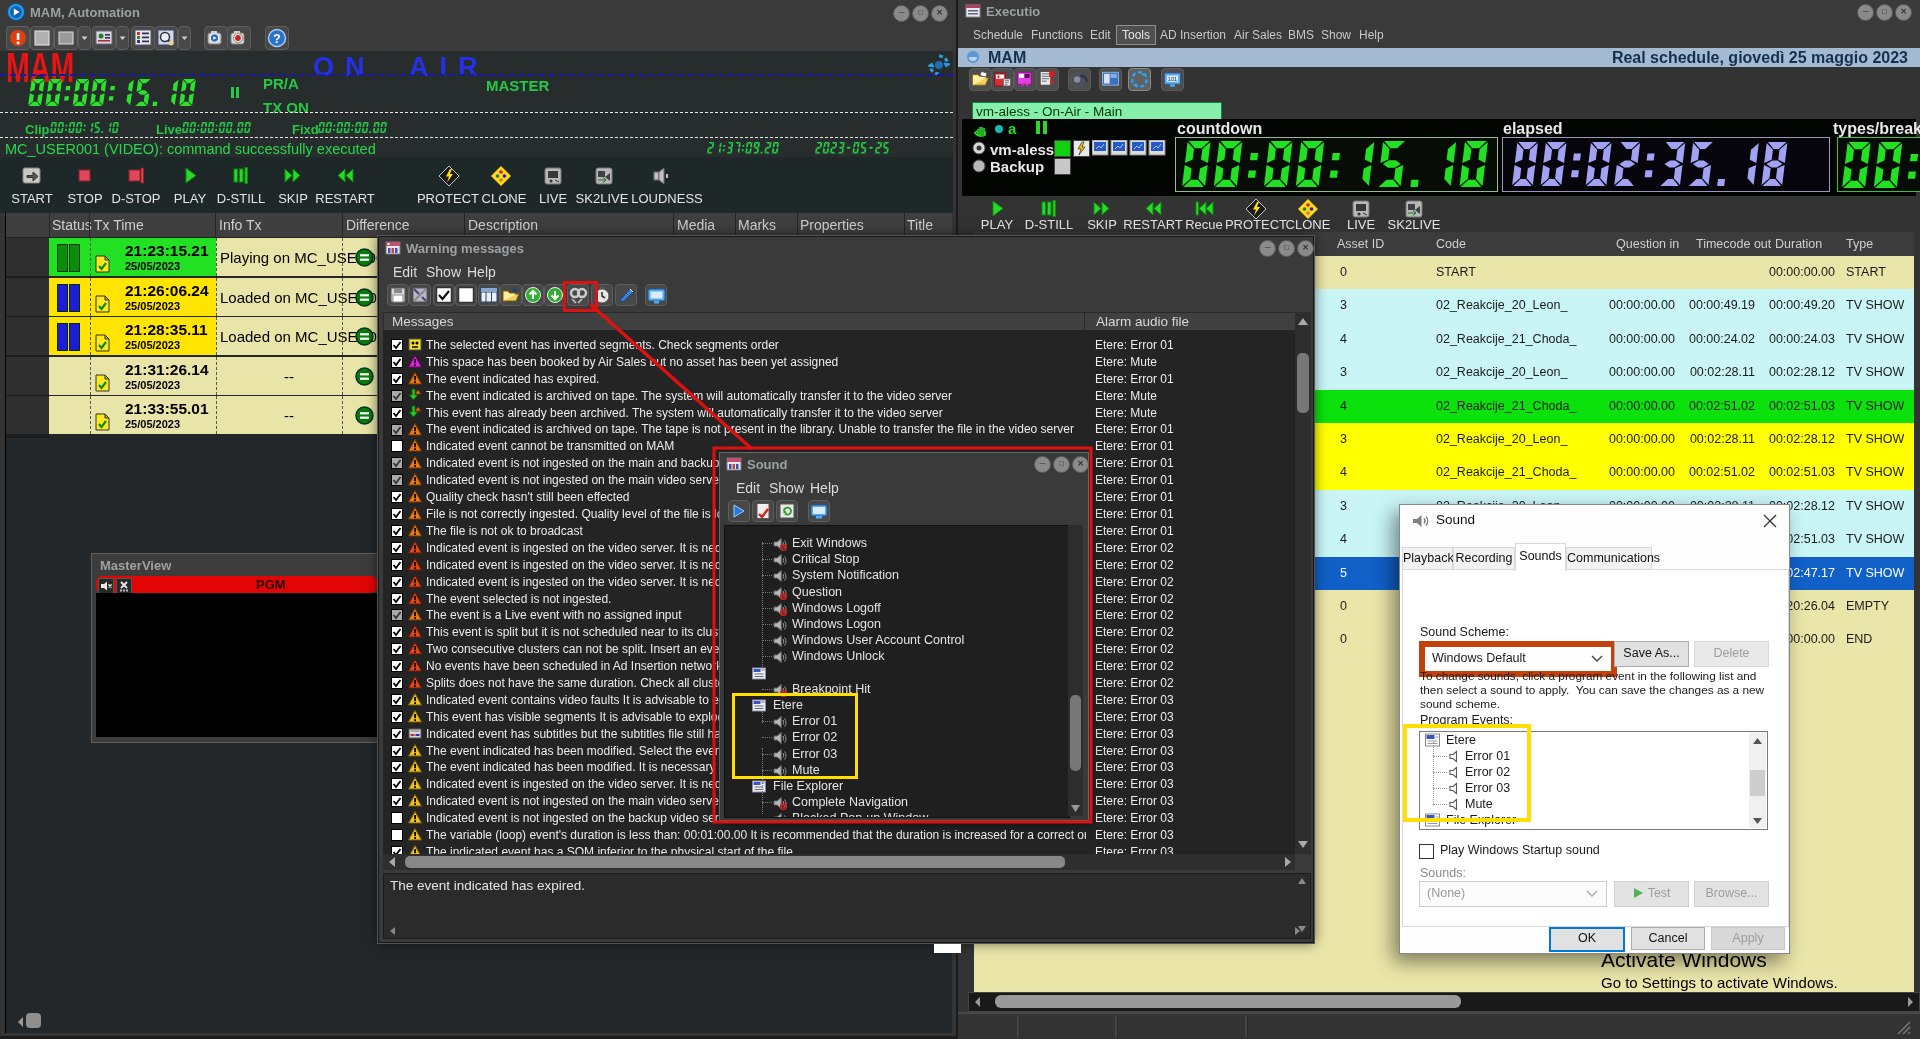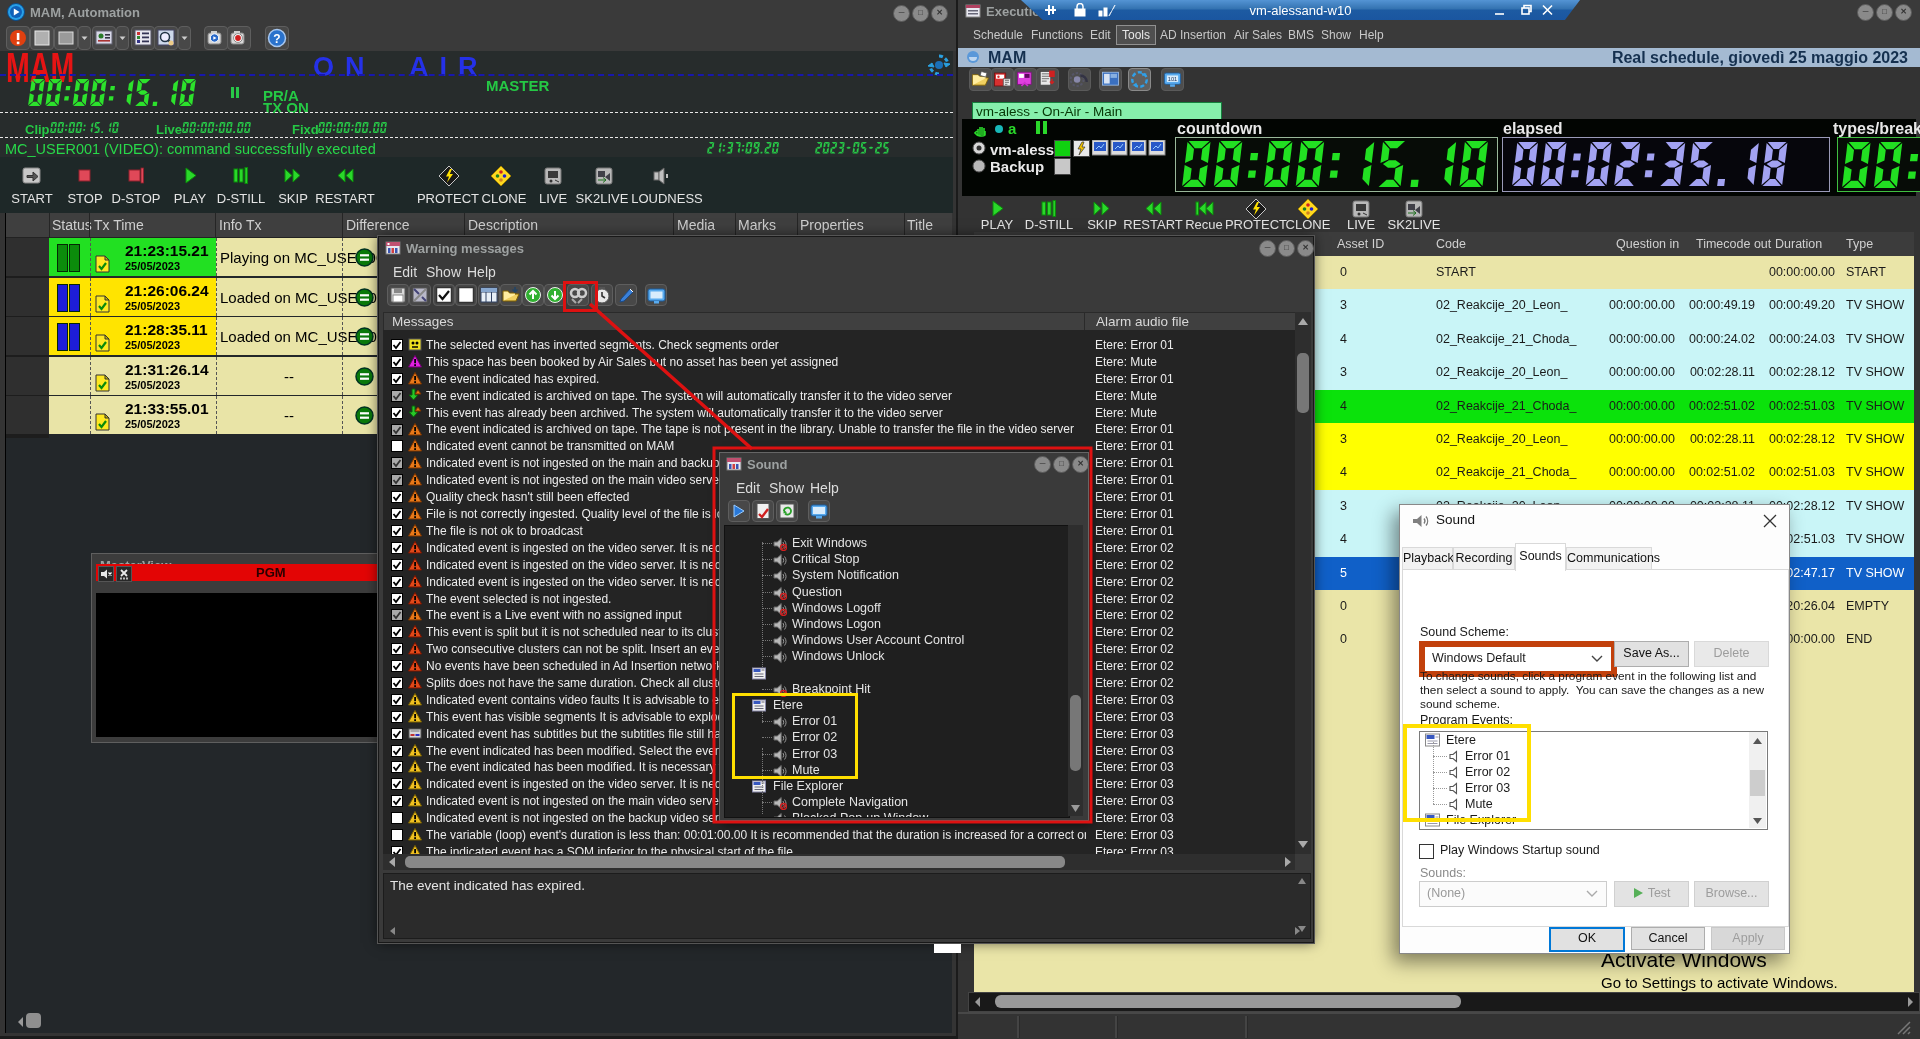--- a/index.html
+++ b/index.html
@@ -150,21 +150,21 @@
             <polygon points="165.07,0.65 165.07,12.85 160.75,10.91 160.75,4.75"></polygon>
             <polygon points="165.07,14.15 165.07,26.35 160.75,22.25 160.75,16.09"></polygon>
             <polygon points="156.87,22.68 160.32,22.68 164.43,27.00 152.76,27.00"></polygon>
             <polygon points="152.11,14.15 156.43,16.09 156.43,22.25 152.11,26.35"></polygon>
             <polygon points="152.11,0.65 156.43,4.75 156.43,10.91 152.11,12.85"></polygon>
           </g>
         </svg>
       </div>
       <div class="abs" style="left:231px;top:36px;width:3px;height:11px;background:#28c848;"></div>
       <div class="abs" style="left:236px;top:36px;width:3px;height:11px;background:#28c848;"></div>
-      <div class="glabel" style="left:263px;top:36px;font-size:15px;text-align:center;">PR/A</div>
+      <div class="glabel" style="left:263px;top:24px;font-size:15px;text-align:center;">PR/A</div>
       <div class="glabel" style="left:263px;top:48px;font-size:15px;">TX ON</div>
       <div class="glabel" style="left:486px;top:26px;font-size:15px;">MASTER</div>
       <div class="abs" style="left:0;top:61px;width:953px;border-top:1px dashed #e8e8e8;"></div>
       <div class="glabel" style="left:25px;top:71px;font-size:13px;">Clip</div>
       <div class="abs" style="left:49px;top:71px;">
         <svg width="72" height="12" style="display:block">
           <g transform="matrix(1,0,-0.1405,1,1.546,0)" fill="#28c848">
             <polygon points="1.26,0.00 6.24,0.00 4.56,1.76 2.94,1.76"></polygon>
             <polygon points="6.50,0.26 6.50,5.24 4.74,4.44 4.74,1.94"></polygon>
             <polygon points="6.50,5.76 6.50,10.74 4.74,9.06 4.74,6.56"></polygon>
@@ -626,21 +626,21 @@
         <svg class="abs" style="left:306px;top:10px" width="19" height="19">
           <circle cx="9.5" cy="9.5" r="8.5" fill="#0a7a0a" stroke="#032" stroke-width="1.5"></circle>
           <rect x="5" y="6.2" width="9" height="2.2" fill="#fff"></rect>
           <rect x="5" y="10.6" width="9" height="2.2" fill="#fff"></rect>
         </svg>
       </div>
       <div class="abs" style="left:0;top:183px;width:43px;height:38px;background:#2f2f2f;border-bottom:2px solid #1d1d1d;"></div>
       <div class="abs" style="left:0;top:223px;width:43px;height:2px;background:#1d1d1d;"></div>
       <div class="abs" style="left:85px;top:340px;width:290px;height:188px;background:#3c3c3c;border:1px solid #5f5f5f;">
 <div class="win-title abs" style="left:8px;top:4px;">MasterView</div>
-<div class="abs" style="left:4px;top:10px;width:281px;height:17px;background:#e30505;">
+<div class="abs" style="left:4px;top:22px;width:281px;height:17px;background:#e30505;border-radius:6px;">
   <div class="abs" style="left:2px;top:1.5px;width:14px;height:14px;background:#282828;border:1px solid #555;">
     <svg width="14" height="14">
               <path d="M2 5 h3 l3 -2.5 v9 l-3 -2.5 h-3 z" fill="#e8e8e8"></path>
               <path d="M9.5 5.5 l3 3 m0 -3 l-3 3" stroke="#fff" stroke-width="1.3"></path>
             </svg></div>
   <div class="abs" style="left:20px;top:1.5px;width:14px;height:14px;background:#282828;border:1px solid #555;">
     <svg width="14" height="14">
               <path d="M4 3 l6 6 m0 -6 l-6 6" stroke="#e8e8e8" stroke-width="1.8"></path>
               <rect x="3" y="10.5" width="2" height="2" fill="#bbb"></rect>
               <rect x="6" y="10.5" width="2" height="2" fill="#bbb"></rect>
@@ -661,41 +661,20 @@
 <svg class="abs" style="left:7px;top:3px" width="16" height="16">
         <rect x="1" y="2" width="14" height="12" fill="#e8e8f0" stroke="#888"></rect>
         <rect x="1" y="2" width="14" height="3" fill="#b04060"></rect>
         <rect x="3" y="7" width="10" height="1.5" fill="#667"></rect>
         <rect x="3" y="10" width="10" height="1.5" fill="#667"></rect>
       </svg>
 <span class="win-title abs" style="left:28px;top:4px;">Executio</span>
 <div class="circbtn" style="left:899px;top:4px;">─</div>
 <div class="circbtn" style="left:918px;top:4px;">□</div>
 <div class="circbtn" style="left:937px;top:4px;">✕</div>
-      <div class="abs" style="left:63px;top:0;width:559px;height:20px;background:linear-gradient(#5494d4 0%,#3372b0 45%,#1d5ba2 50%,#1a56a0 100%);clip-path:polygon(0 0,100% 0,97.3% 100%,3.9% 100%);">
-<svg class="abs" style="left:22px;top:3px" width="95" height="14">
- <g stroke="#fff" fill="#fff">
-            <path d="M6 2 v10 M2 7 h11 M10 3 v8" stroke-width="2" fill="none"></path>
- <rect x="32" y="6" width="10" height="7" fill="#fff"></rect>
-            <path d="M34 6 v-2.5 a3 3 0 0 1 6 0 v2.5" fill="none" stroke-width="1.5"></path>
- <rect x="56" y="8" width="3" height="5"></rect>
-            <rect x="61" y="5" width="3" height="8"></rect>
-            <path d="M66 13 l6 -11 m-6 11 l2 -4 m4 -7 l-2 4" stroke-width="1" opacity="0.8"></path>
-          </g>
-        </svg>
-<div class="abs" style="left:0;width:559px;text-align:center;top:3px;font-size:13px;color:#fff;">vm-alessand-w10</div>
-<svg class="abs" style="left:470px;top:4px" width="80" height="12">
-          <g stroke="#fff" stroke-width="1.6" fill="none">
-            <path d="M4 10 h9"></path>
-            <rect x="31" y="4" width="7" height="6"></rect>
-            <path d="M33 4 v-2.5 h7 v6 h-2"></path>
-            <path d="M52 1.5 l9 9 m0 -9 l-9 9"></path>
-          </g>
-        </svg>
-</div>
     </div>
     <div class="abs" style="left:0;top:22px;width:962px;height:26px;background:#3a3a3a;">
       <div class="abs" style="left:15px;top:6px;font-size:12px;color:#c9c9c9;">Schedule</div>
       <div class="abs" style="left:73px;top:6px;font-size:12px;color:#c9c9c9;">Functions</div>
       <div class="abs" style="left:132px;top:6px;font-size:12px;color:#c9c9c9;">Edit</div>
       <div class="abs" style="left:158px;top:3px;padding:2px 5px;background:#4f4f4f;border:1px solid #909090;font-size:12px;color:#e8e8e8;">Tools</div>
       <div class="abs" style="left:202px;top:6px;font-size:12px;color:#c9c9c9;">AD Insertion</div>
       <div class="abs" style="left:276px;top:6px;font-size:12px;color:#c9c9c9;">Air Sales</div>
       <div class="abs" style="left:330px;top:6px;font-size:12px;color:#c9c9c9;">BMS</div>
       <div class="abs" style="left:363px;top:6px;font-size:12px;color:#c9c9c9;">Show</div>

